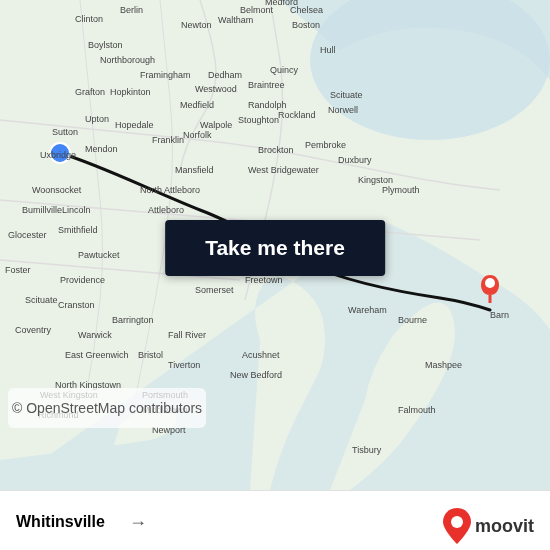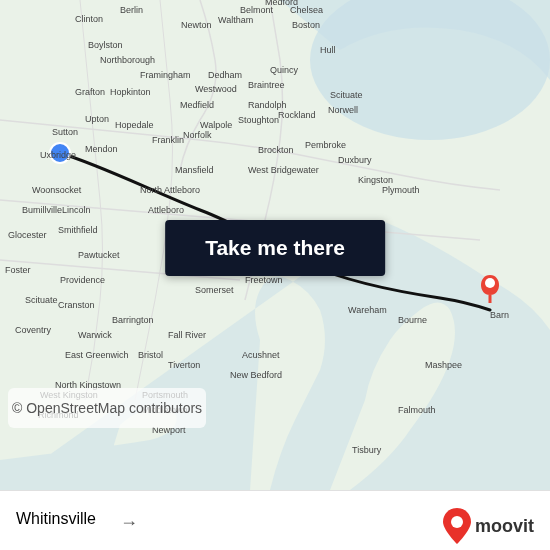--- a/index.html
+++ b/index.html
@@ -48,24 +48,24 @@
       background: white;
       display: flex;
       align-items: center;
       justify-content: space-between;
       padding: 0 16px;
       border-top: 1px solid #e0e0e0;
     }
 
     .route-info {
       display: flex;
-      align-items: flex-start;
+      align-items: flex-end;
       gap: 24px;
       font-size: 16px;
-      font-weight: 400;
+      font-weight: 700;
     }
 
     .arrow-icon {
       font-size: 18px;
       color: #555;
     }
 
     .moovit-logo {
       display: flex;
       align-items: center;

